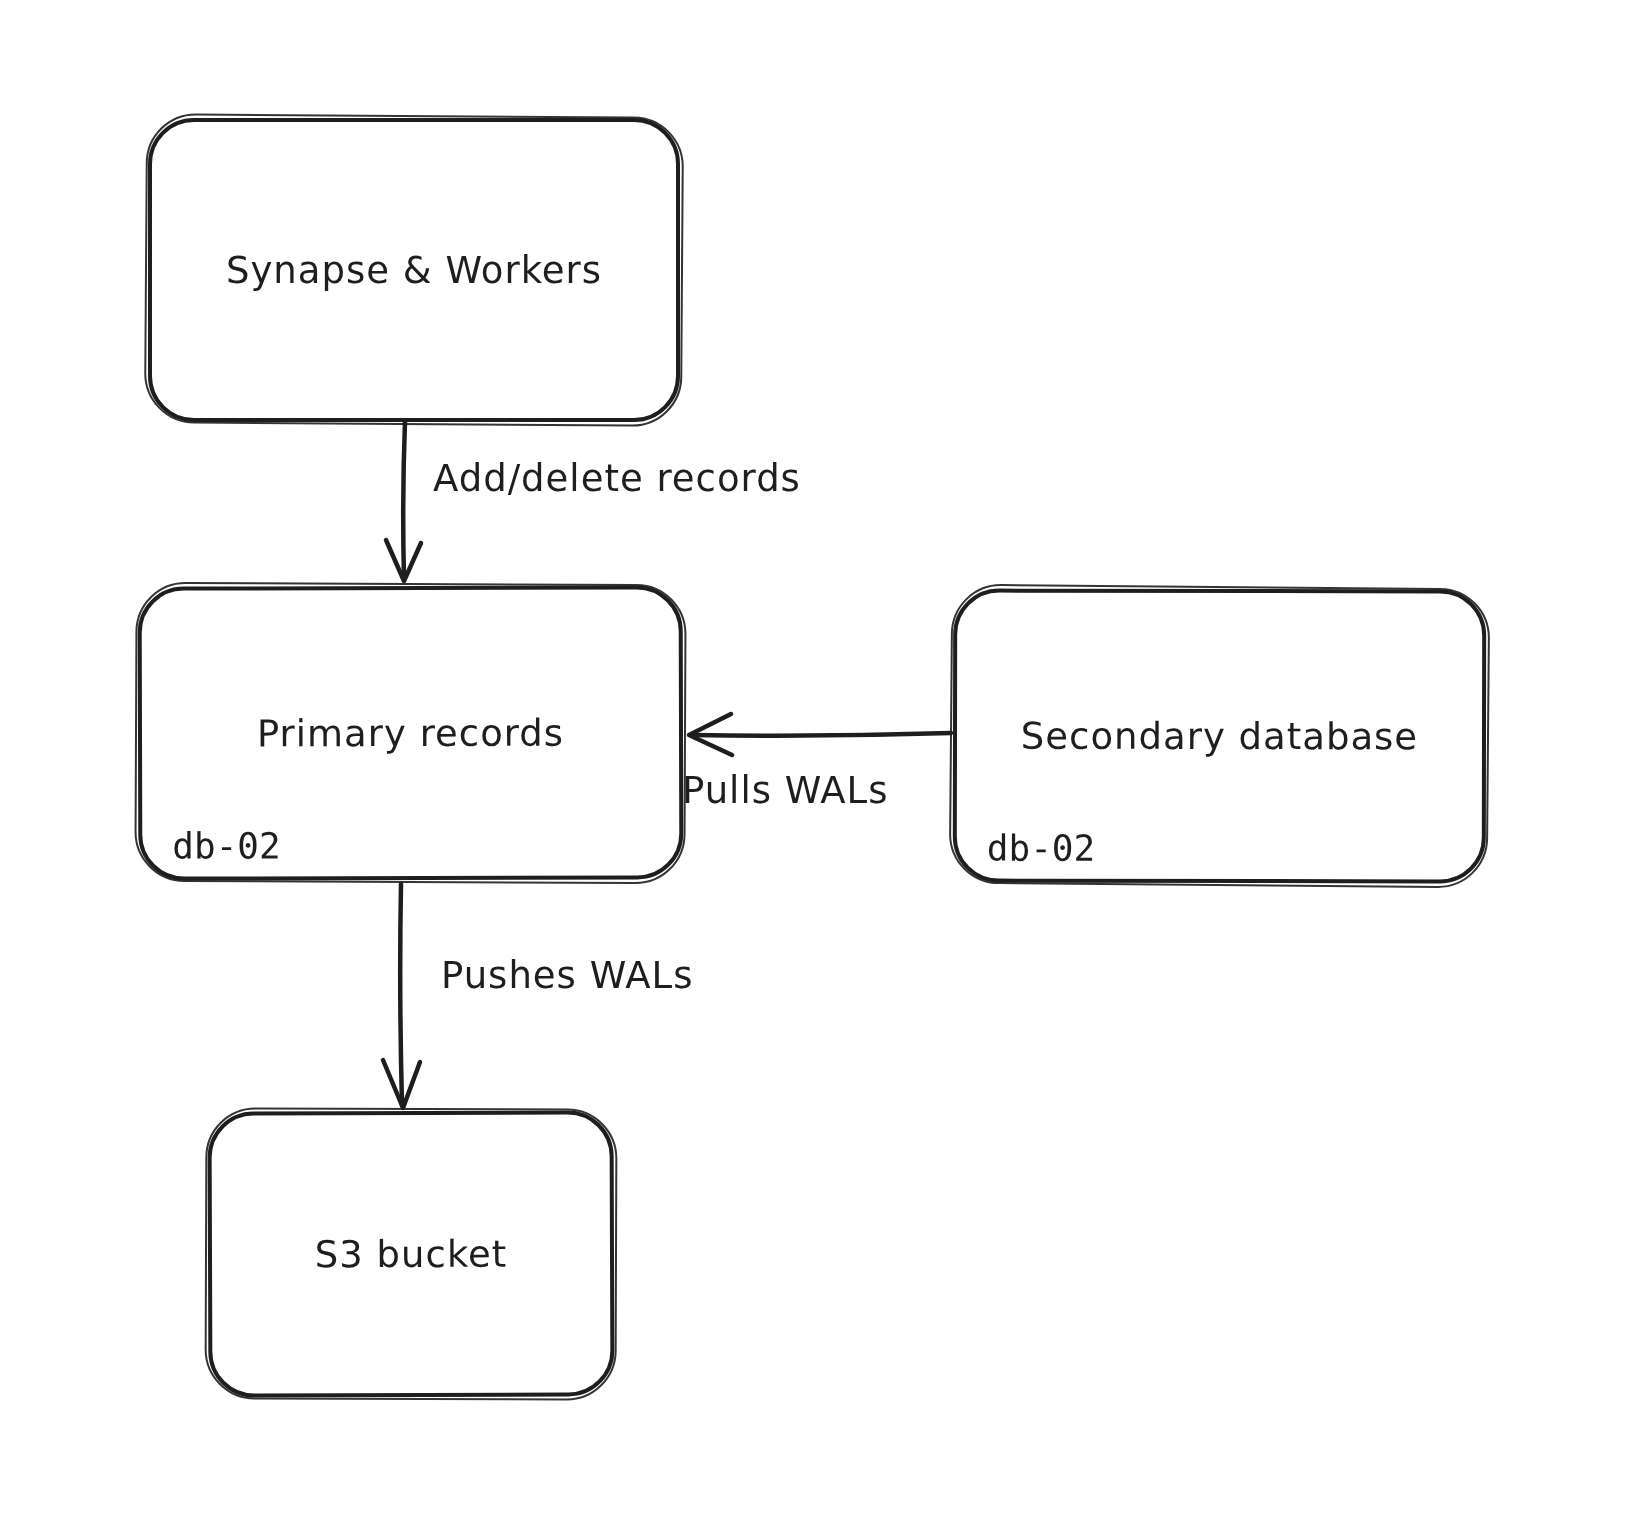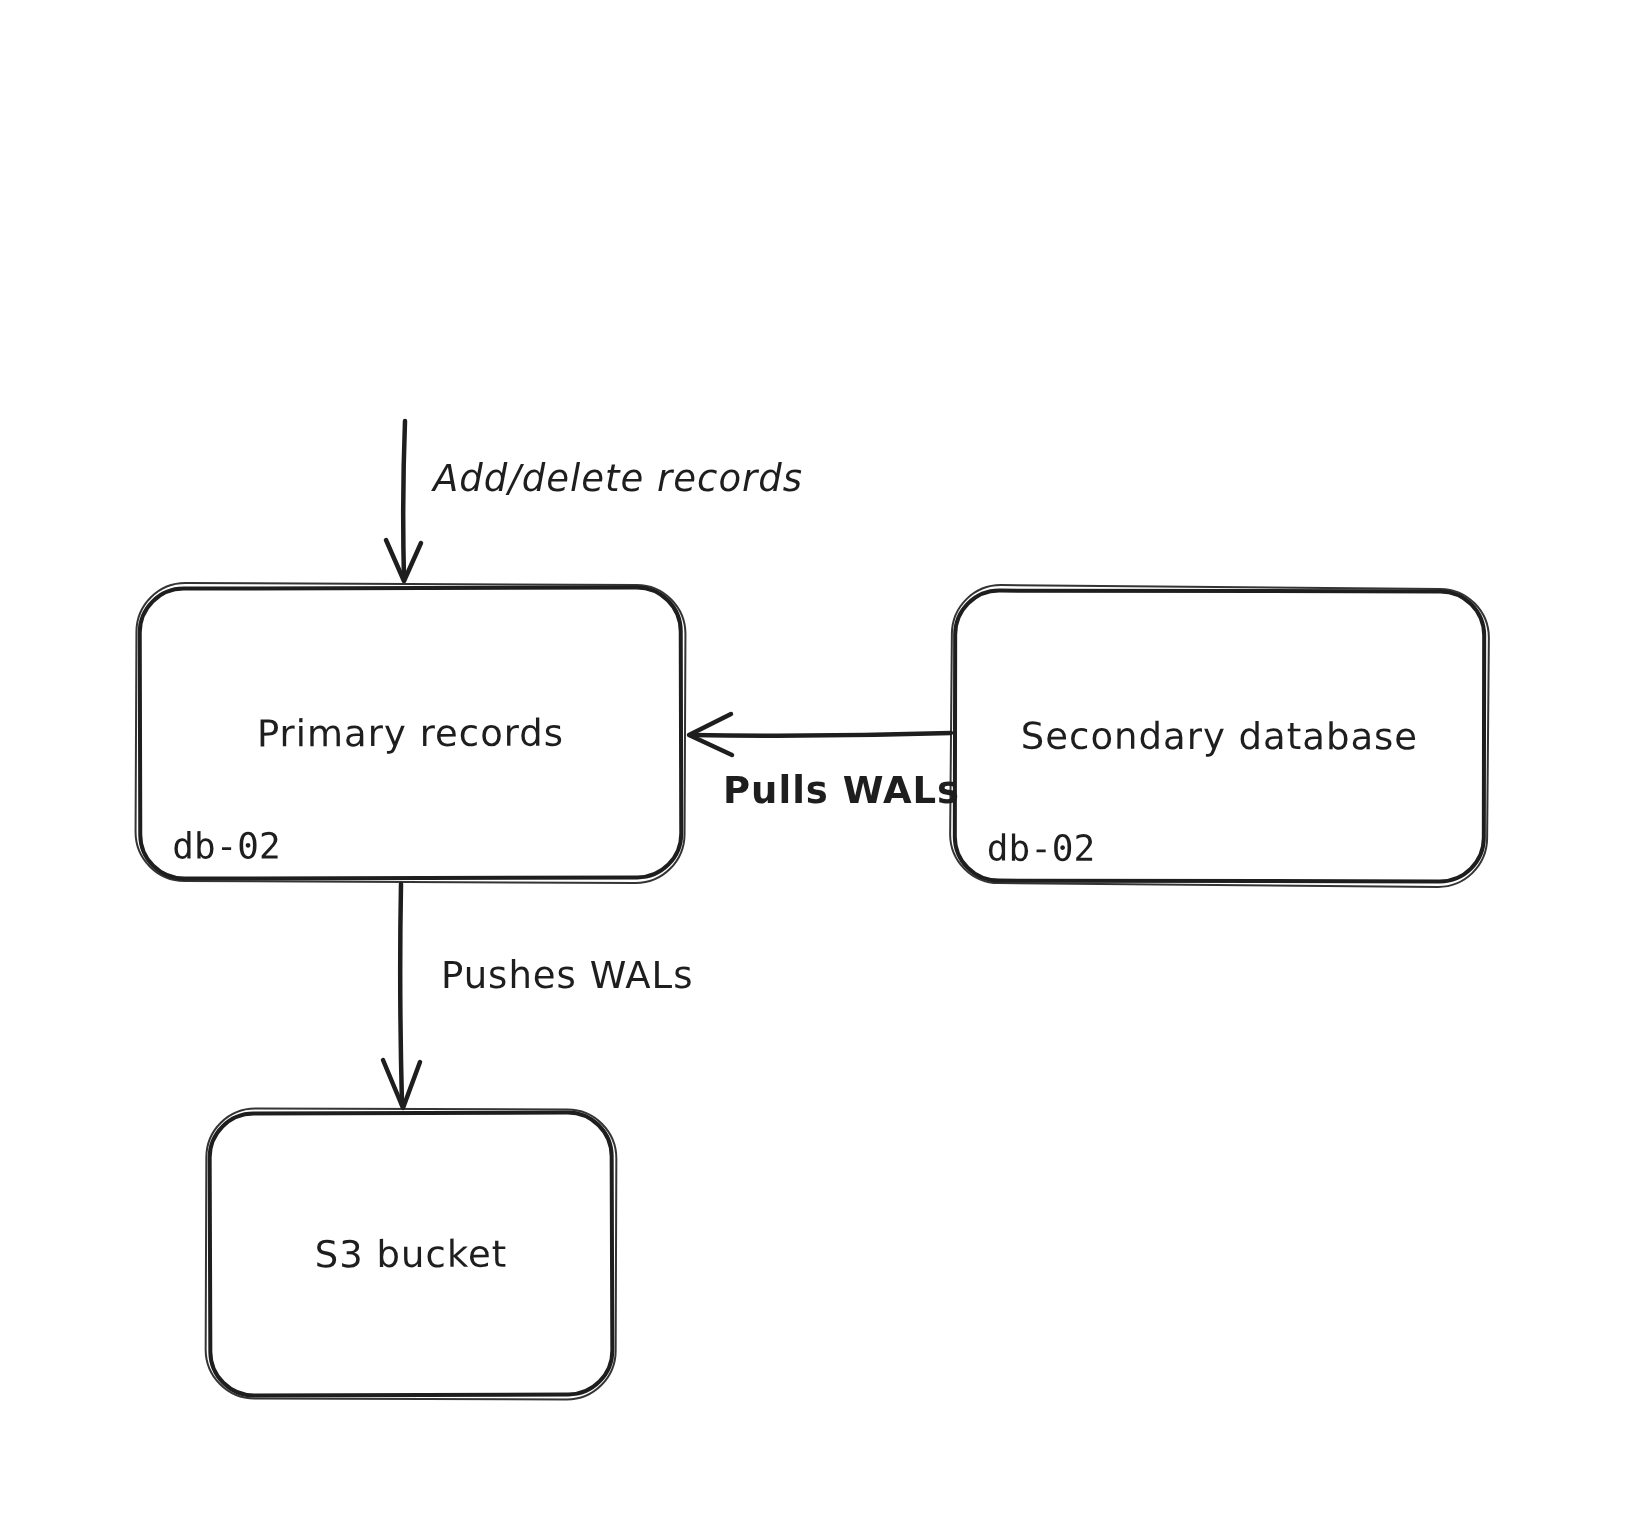--- a/index.html
+++ b/index.html
@@ -73,29 +73,32 @@
   }
 
   
   .edge-label {
     position: absolute;
     font-size: 37px;
     letter-spacing: 1px;
     line-height: 46px;
     white-space: nowrap;
   }
-  #el-add    { left: 433px; top: 456px; font-style: italic; }
-  #el-pulls  { left: 723px; top: 768px; font-weight: bold; }
+  #el-add    { left: 433px; top: 456px; }
+  #el-pulls  { left: 682px; top: 768px; }
   #el-pushes { left: 441px; top: 953px; }
 </style>
 </head>
 <body>
 
 <div class="canvas">
 
+  <div class="node" id="n-synapse">
+    <span class="node-label">Synapse &amp; Workers</span>
+  </div>
 
   <div class="node" id="n-primary">
     <span class="node-label">Primary records</span>
     <span class="node-sublabel">db-02</span>
   </div>
 
   <div class="node" id="n-secondary">
     <span class="node-label">Secondary database</span>
     <span class="node-sublabel">db-02</span>
   </div>

